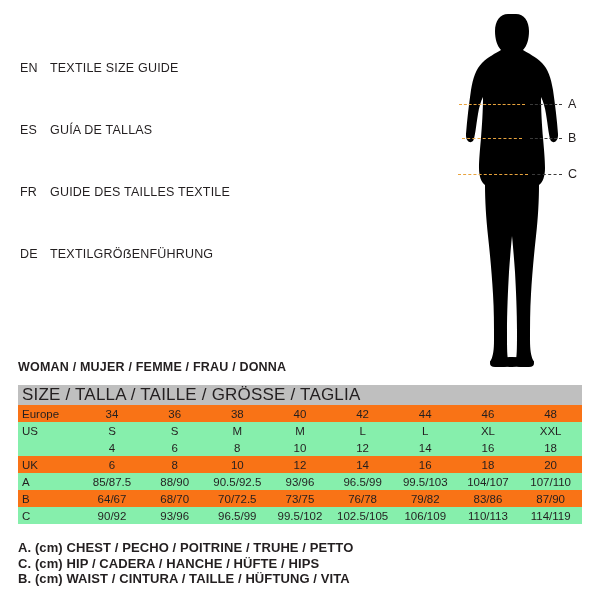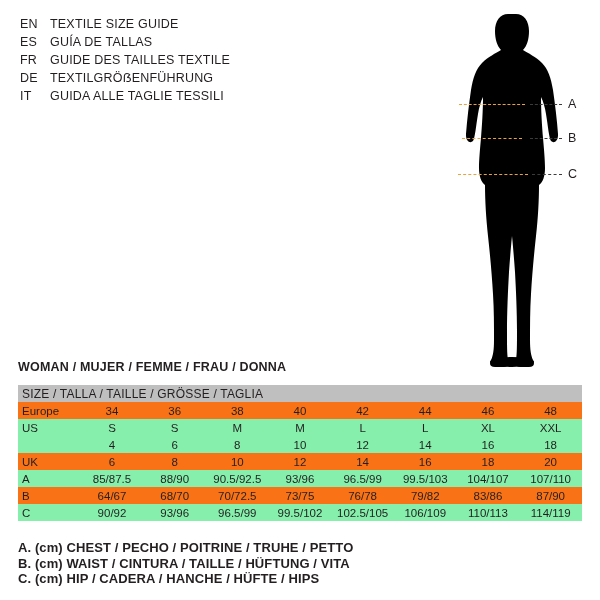--- a/index.html
+++ b/index.html
@@ -36,20 +36,21 @@
     margin-bottom: 1px;
   }
   .lang-code {
     width: 30px;
     font-size: 12.5px;
     letter-spacing: 0.2px;
   }
   .lang-text {
     font-size: 12.5px;
     letter-spacing: 0.2px;
+    margin-top: 44px;
   }
 
   
   .figure {
     position: absolute;
     top: 10px;
     left: 430px;
     width: 160px;
     height: 360px;
   }
@@ -94,21 +95,21 @@
     table-layout: fixed;
     font-size: 11.5px;
   }
   table.sizes td {
     height: 17px;
     padding: 0 4px;
     vertical-align: middle;
   }
   .row-head td {
     background: #bfbfbf;
-    font-size: 12px;
+    font-size: 17px;
     font-weight: normal;
     letter-spacing: 0.2px;
   }
   .row-shade td { background: #f97316; }
   .row-plain td { background: #86efac; }
   .col-label { text-align: left; width: 78px; }
   .cell { text-align: center; }
 
   
   .notes {
@@ -138,24 +139,20 @@
       <span class="lang-code">ES</span>
       <span class="lang-text">GUÍA DE TALLAS</span>
     </div>
     <div class="lang-row">
       <span class="lang-code">FR</span>
       <span class="lang-text">GUIDE DES TAILLES TEXTILE</span>
     </div>
     <div class="lang-row">
       <span class="lang-code">DE</span>
       <span class="lang-text">TEXTILGRÖẞENFÜHRUNG</span>
-    </div>
-    <div class="lang-row">
-      <span class="lang-code">IT</span>
-      <span class="lang-text">GUIDA ALLE TAGLIE TESSILI</span>
     </div>
   </div>
 
   <div class="figure">
     <svg width="160" height="360" viewBox="0 0 160 360">
       <path fill="#000000" d="
         M78,4
         C70,4 65,11 65,21
         C65,29 67,36 71,40
         C66,43 58,47 52,53
@@ -306,17 +303,17 @@
           <td class="cell">106/109</td>
           <td class="cell">110/113</td>
           <td class="cell">114/119</td>
         </tr>
       </tbody>
     </table>
   </div>
 
   <div class="notes">
     <div class="note">A. (cm) CHEST / PECHO / POITRINE / TRUHE / PETTO</div>
+    <div class="note">C. (cm) HIP / CADERA / HANCHE / HÜFTE / HIPS</div>
     <div class="note">B. (cm) WAIST / CINTURA / TAILLE / HÜFTUNG / VITA</div>
-    <div class="note">C. (cm) HIP / CADERA / HANCHE / HÜFTE / HIPS</div>
   </div>
 
 </div>
 
 </body></html>

